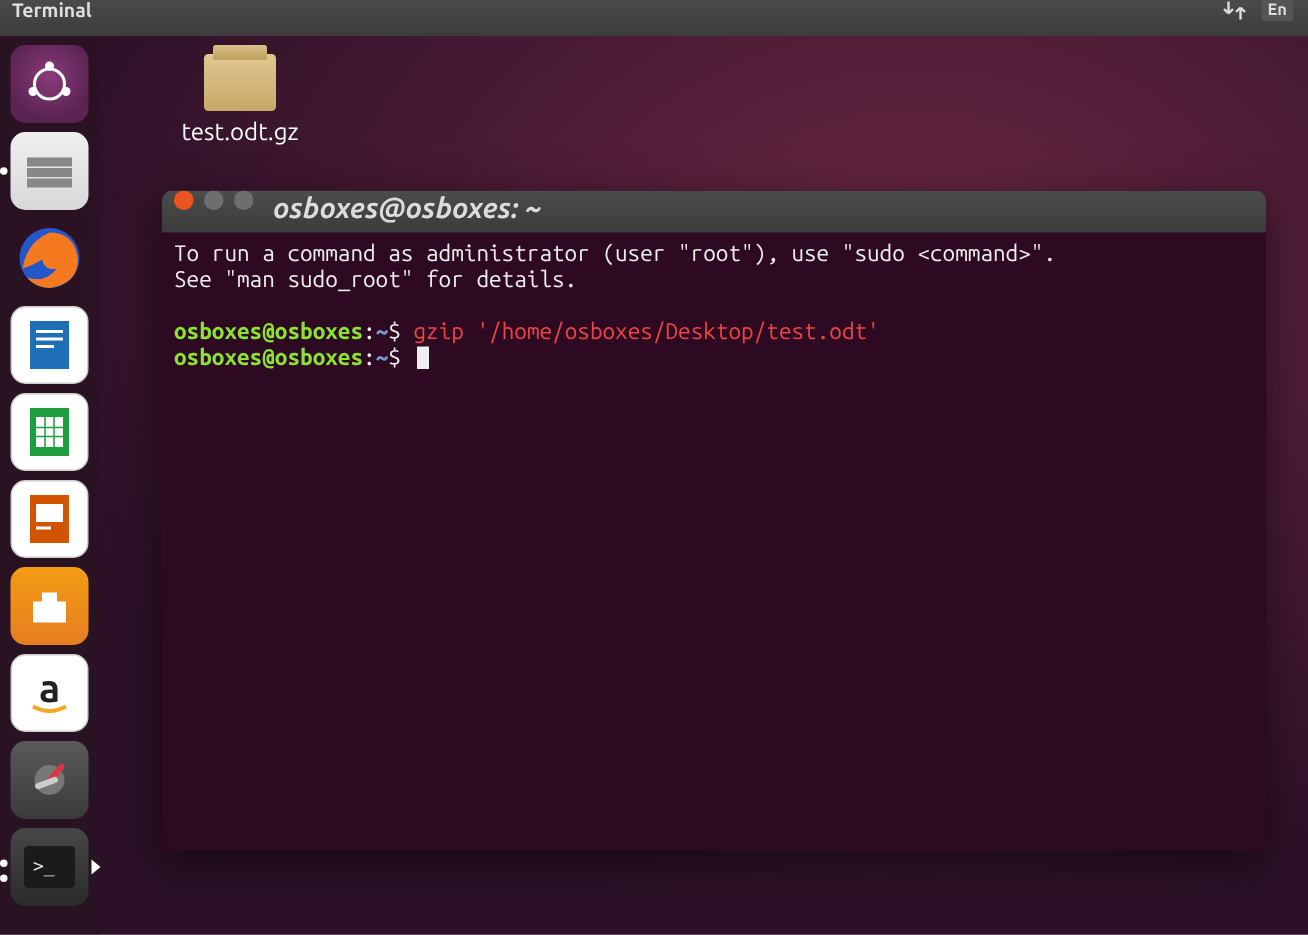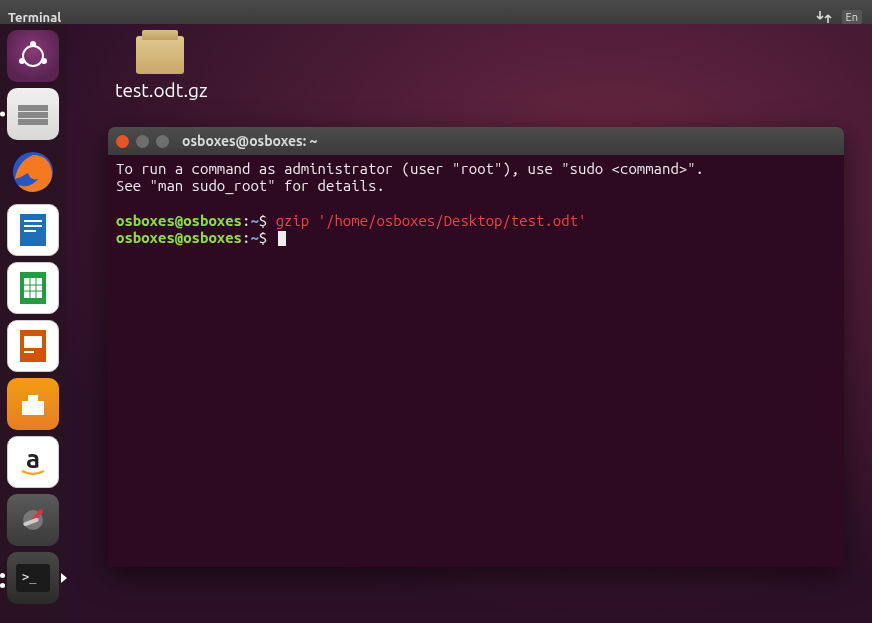--- a/index.html
+++ b/index.html
@@ -8,26 +8,26 @@
       font-family: "Ubuntu", "DejaVu Sans", sans-serif;
       overflow: hidden;
       background: radial-gradient(ellipse at 70% 30%, #6d2842 0%, #4a1b35 35%, #2c1028 70%);
       position: relative;
     }
     
     .menubar {
       position: absolute; top: 0; left: 0; right: 0; height: 24px;
       background: linear-gradient(#4a4a4a, #3c3c3c);
       color: #dfdfdf; font-size: 13px; font-weight: bold;
-      display: flex; align-items: flex-end; padding-left: 8px;
+      display: flex; align-items: flex-start; padding-left: 8px;
       z-index: 10;
     }
     .menubar .spacer { flex: 1; }
     .menubar .ind { margin-right: 10px; display: flex; align-items: center; }
-    .menubar .lang { background:#555; color:#ddd; border-radius:2px; padding:1px 4px; font-size:11px; font-weight:normal; }
+    .menubar .lang { background:#555; color:#ddd; border-radius:2px; padding:1px 4px; font-size:11px; font-weight:bold; }
     
     .launcher {
       position: absolute; top: 24px; left: 0; bottom: 0; width: 66px;
       background: rgba(40, 20, 30, 0.55);
       display: flex; flex-direction: column; align-items: center;
       padding-top: 6px; gap: 6px;
       z-index: 5;
     }
     .launcher-item {
       width: 52px; height: 52px; border-radius: 10px;
@@ -45,21 +45,21 @@
     .li-amazon { background: #fff; border:1px solid #ccc; }
     .li-settings { background: linear-gradient(#5a5a5a,#3a3a3a); }
     .li-terminal { background: linear-gradient(#474747,#2b2b2b); }
     .pip { position:absolute; left:-7px; top:50%; width:5px; height:5px; background:#fff; border-radius:50%; transform:translateY(-50%);}
     .pip2 { position:absolute; left:-7px; top:40%; width:5px; height:5px; background:#fff; border-radius:50%; }
     .pip2b { position:absolute; left:-7px; top:60%; width:5px; height:5px; background:#fff; border-radius:50%; }
     .arrow-right { position:absolute; right:-8px; top:50%; transform:translateY(-50%); width:0; height:0; border-top:5px solid transparent; border-bottom:5px solid transparent; border-left:6px solid #fff;}
     
     .desktop-icon {
       position: absolute; top: 36px; left: 115px; width: 90px; text-align: center;
-      color: #fff; font-size: 19px;
+      color: #fff; font-size: 16px;
       cursor: pointer;
     }
     .desktop-icon .pkg {
       width: 48px; height: 38px; margin: 0 auto 5px;
       background: linear-gradient(#e0c890,#c8a868);
       border-radius: 3px;
       position: relative;
     }
     .desktop-icon .pkg::before {
       content:""; position:absolute; top:-6px; left:6px; right:6px; height:10px;
@@ -69,22 +69,22 @@
     .terminal-window {
       position: absolute; top: 127px; left: 108px; width: 736px; height: 440px;
       background: #2d0922;
       border-radius: 7px 7px 0 0;
       box-shadow: 0 8px 30px rgba(0,0,0,0.55);
       overflow: hidden;
       z-index: 8;
     }
     .titlebar {
       height: 28px; background: linear-gradient(#4c4c4c,#3b3b3b);
-      display:flex; align-items:center; padding: 0 8px;
-      color:#dcdcdc; font-size:14px; font-weight:bold;
+      display:flex; align-items:flex-start; padding: 0 8px;
+      color:#dcdcdc; font-size:19px; font-weight:bold;font-style:italic;
     }
     .win-btn { width:13px; height:13px; border-radius:50%; margin-right:7px; }
     .wb-close { background:#e95420; }
     .wb-min { background:#6e6e6e; }
     .wb-max { background:#6e6e6e; }
     .terminal-body {
       padding: 5px 8px;
       font-family: "Ubuntu Mono","DejaVu Sans Mono", monospace;
       font-size: 15px; color:#eee; line-height: 1.15;
       white-space: pre-wrap;

